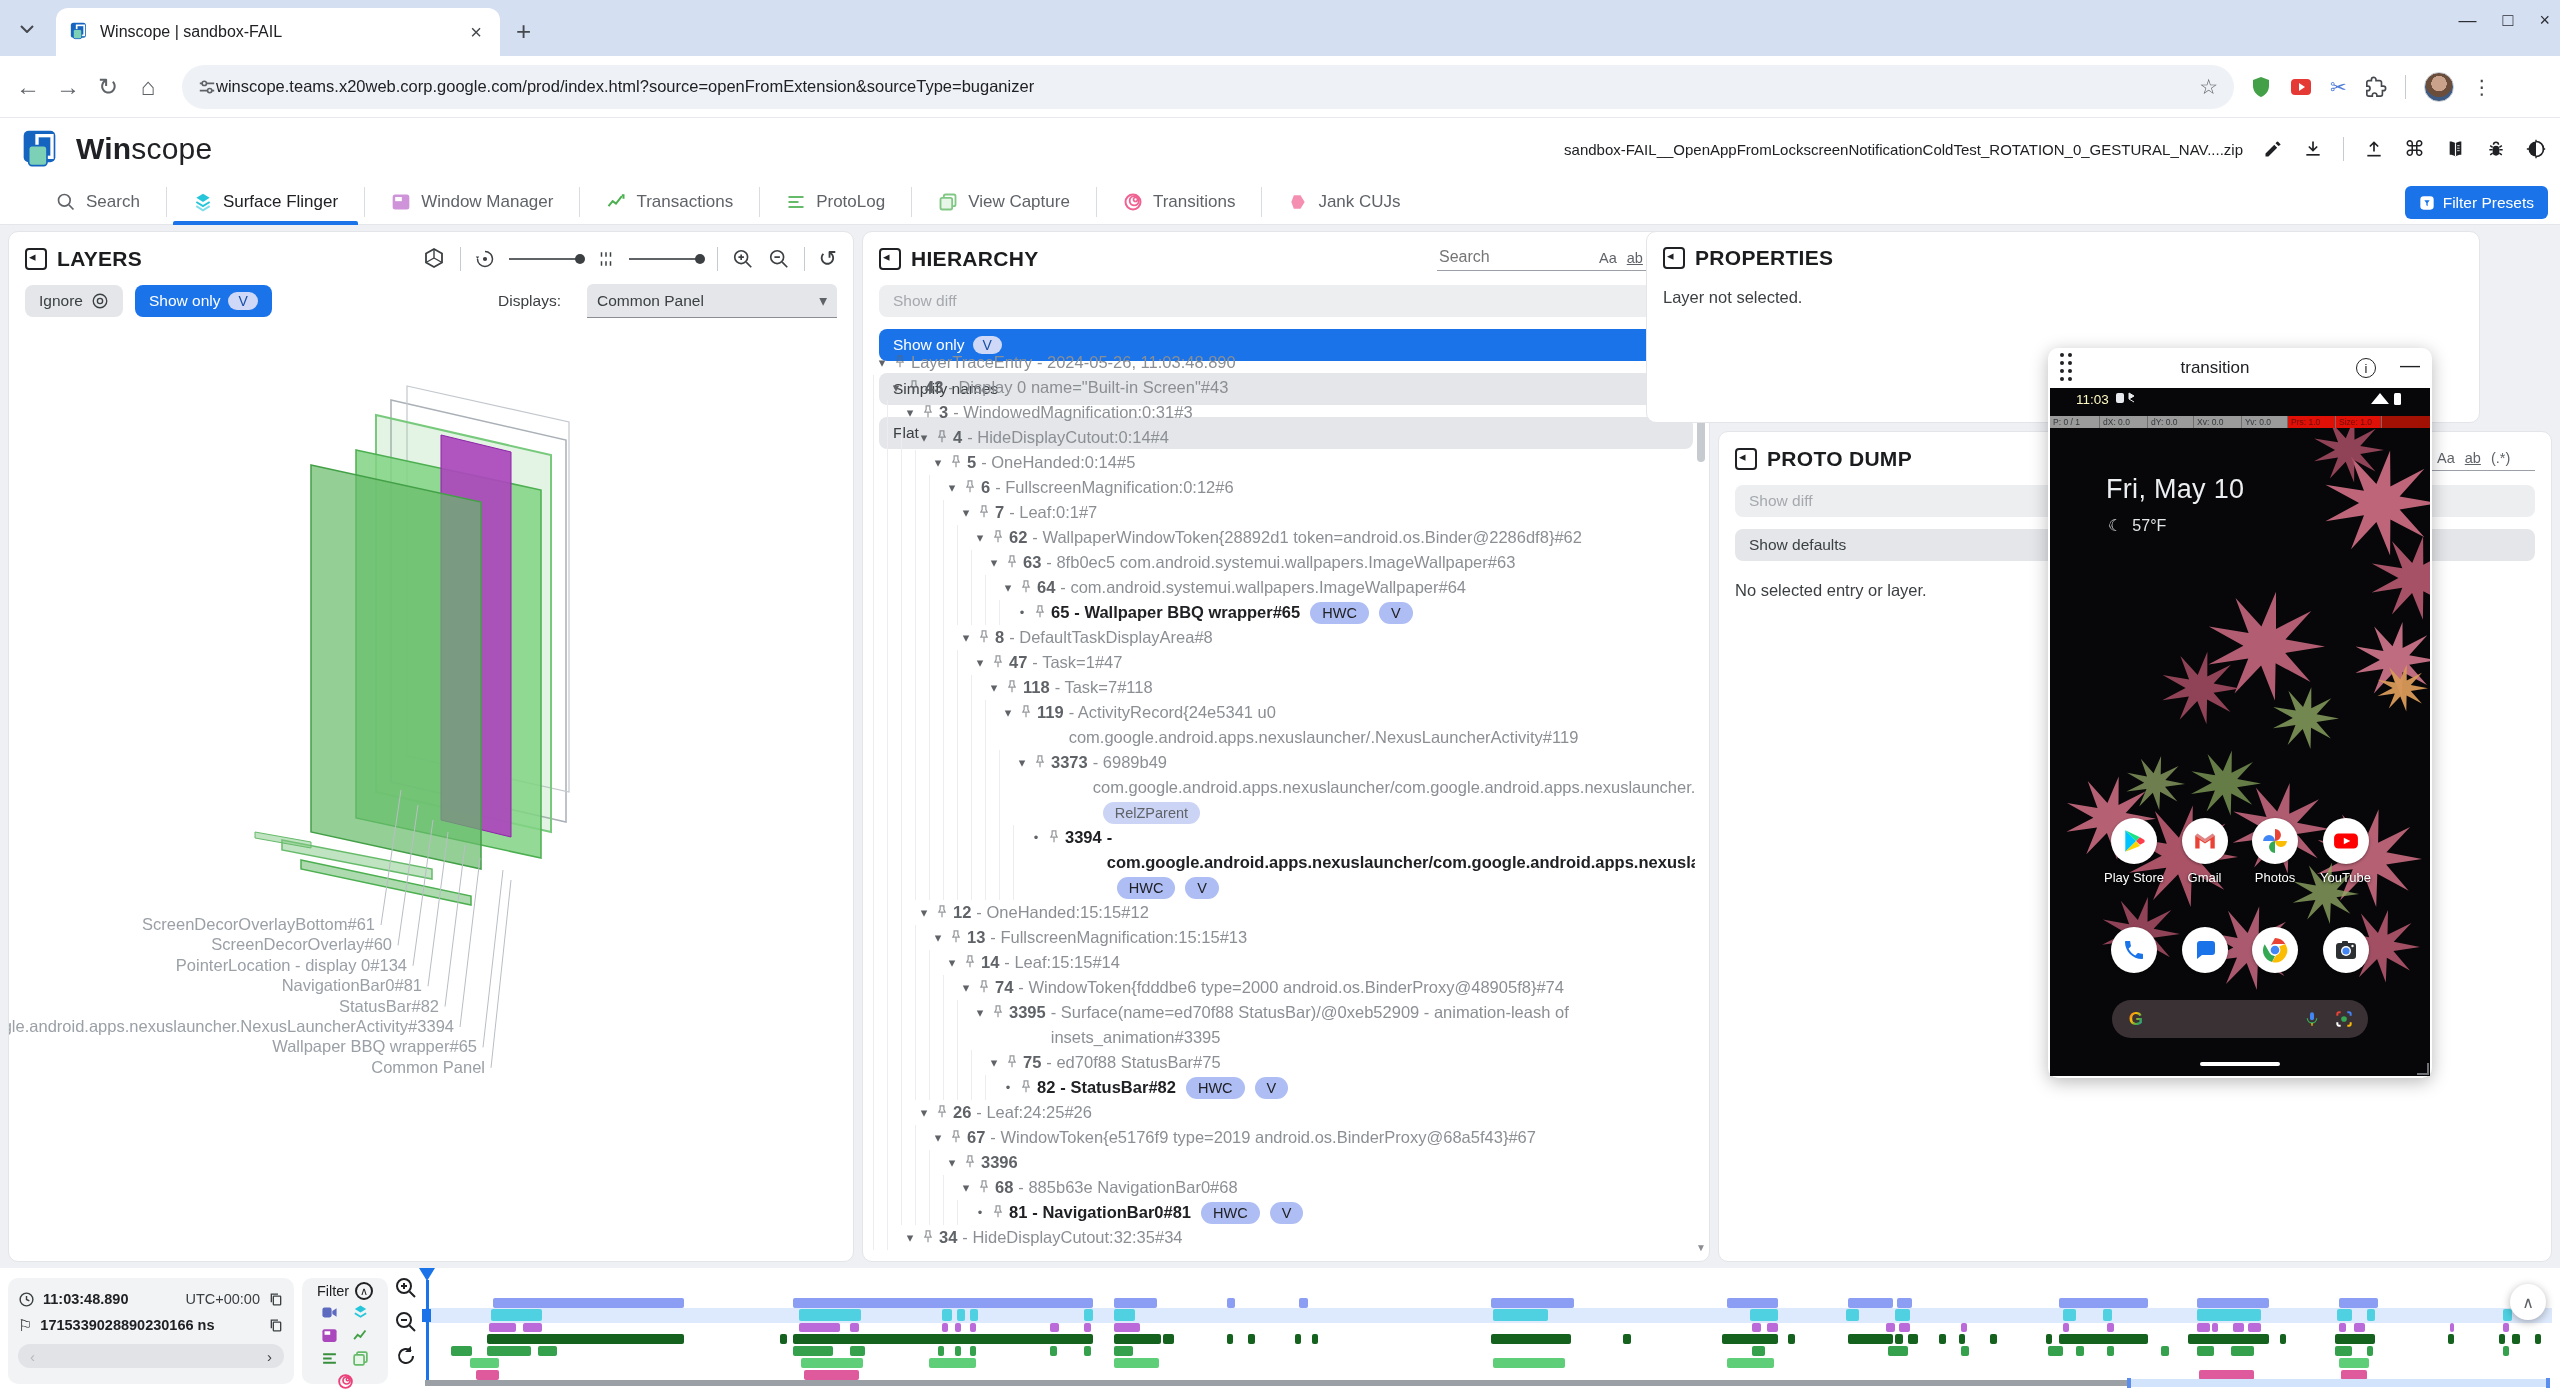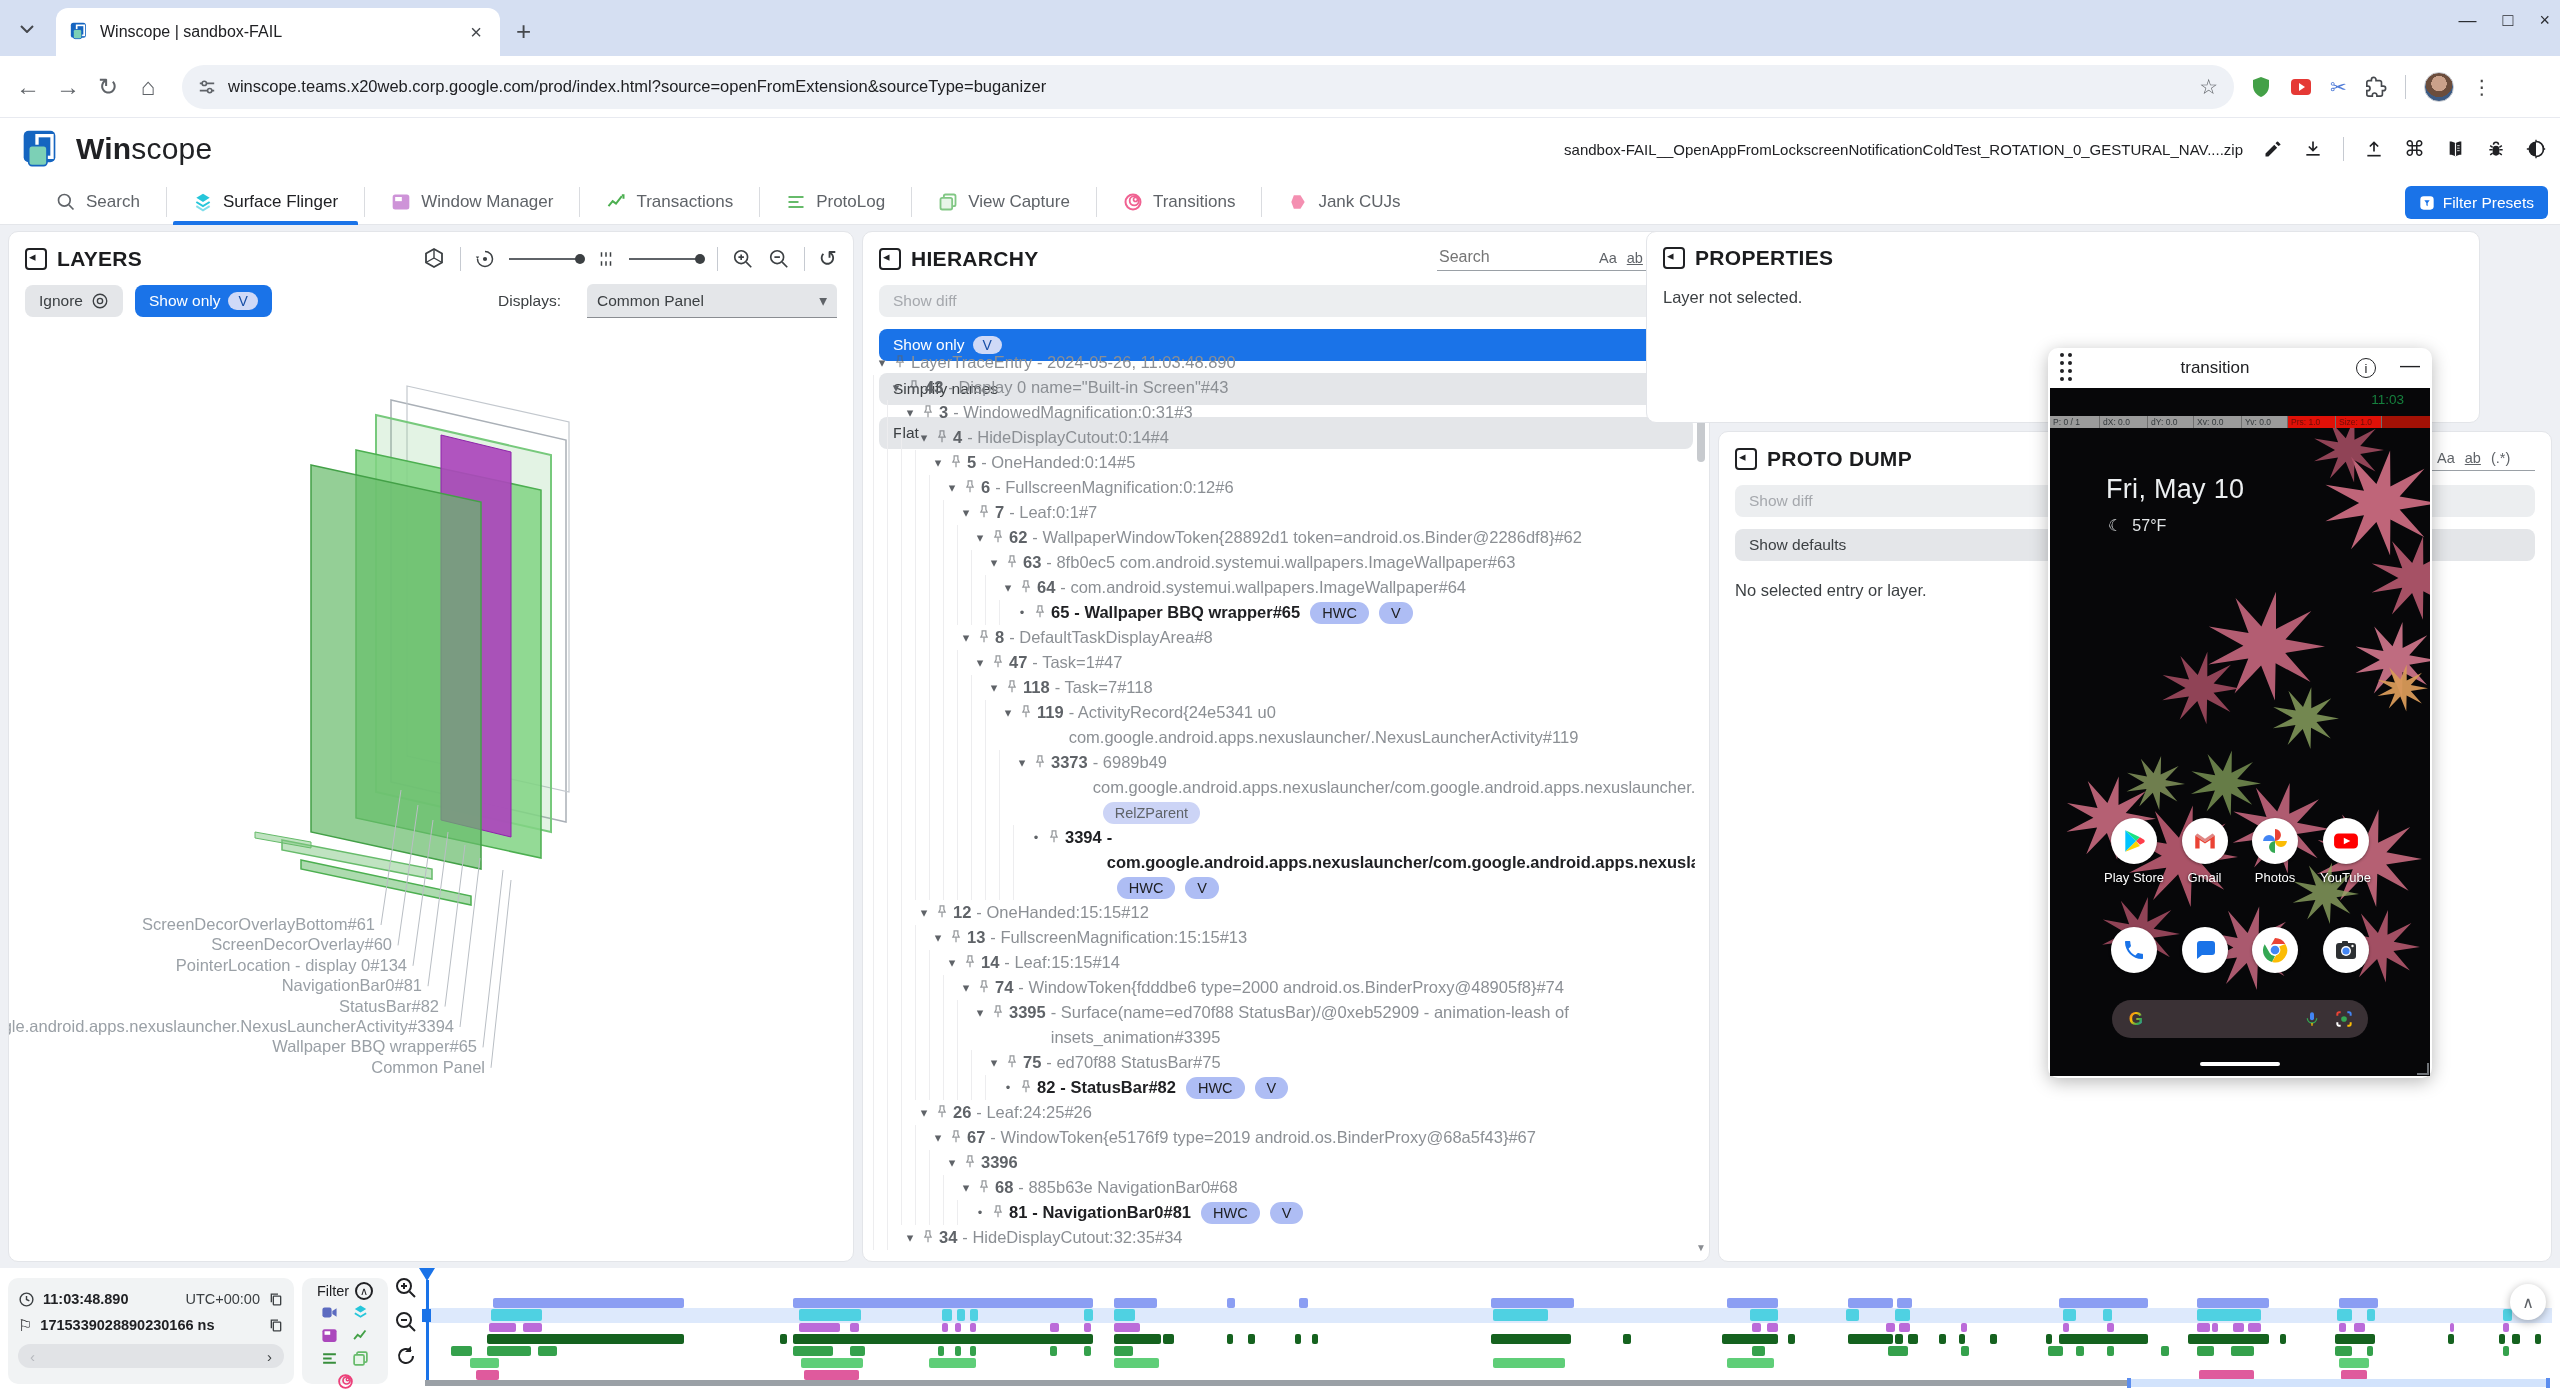--- a/index.html
+++ b/index.html
@@ -11,21 +11,21 @@
   
   .tabstrip { position:absolute; left:0; top:0; width:2560px; height:56px; background:#d5dff2; }
   .tab-search { position:absolute; left:12px; top:14px; width:30px; height:30px; border-radius:15px; display:flex; align-items:center; justify-content:center; color:#45484d; }
   .tab { position:absolute; left:56px; top:8px; width:444px; height:48px; background:#fff; border-radius:12px 12px 0 0; display:flex; align-items:center; padding:4px 14px; gap:10px; }
   .tab-title { font-size:16px; color:#202124; white-space:nowrap; overflow:hidden; flex:1; }
   .tab-close { font-size:20px; color:#45484d; padding:0 4px; }
   .newtab { position:absolute; left:516px; top:16px; font-size:26px; color:#45484d; }
   .winctl { position:absolute; right:10px; top:10px; display:flex; gap:26px; font-size:18px; color:#2c2e33; }
   .toolbar { position:absolute; left:0; top:56px; width:2560px; height:62px; background:#fff; display:flex; align-items:center; border-bottom:1px solid #e8eaf0; }
   .navbtn { width:40px; text-align:center; font-size:24px; color:#5f6368; flex:0 0 auto; }
-  .urlpill { flex:0 0 auto; width:2052px; height:44px; margin-left:14px; background:#eef1f6; border-radius:22px; display:flex; align-items:center; padding:0 16px; gap:12px; }
+  .urlpill { flex:0 0 auto; width:2052px; height:44px; margin-left:14px; background:#eef1f6; border-radius:22px; display:flex; align-items:center; padding:0 16px; gap:0; }
   .urltext { font-size:16.5px; color:#202124; white-space:nowrap; overflow:hidden; flex:1; }
   .pillstar { font-size:21px; color:#5f6368; }
   .extrow { display:flex; align-items:center; gap:18px; margin-left:16px; }
   .extrow .uni { font-size:20px; color:#444; }
   .avatar { width:30px; height:30px; border-radius:50%; background:radial-gradient(circle at 50% 38%, #caa18a 0 34%, #6b4d3c 35% 60%, #3c5a82 61%); border:1px solid #c9ccd2; }
   .vsep { width:1px; height:24px; background:#c6cad1; }
 
   
   .wheader { position:absolute; left:0; top:119px; width:2560px; height:60px; background:#fff; display:flex; align-items:center; }
   .wtitle { font-size:30px; margin-left:14px; letter-spacing:.2px; }
@@ -86,21 +86,21 @@
 
   
   .twin { position:absolute; left:2048px; top:348px; width:384px; height:730px; background:#fff; border-radius:10px; box-shadow:0 4px 18px rgba(0,0,0,.28); z-index:30; }
   .twin-bar { height:40px; display:flex; align-items:center; padding:0 12px; gap:24px; }
   .twin-title { flex:1; text-align:center; font-size:17px; color:#202124; }
   .dots { display:grid; grid-template-columns:6px 6px; grid-auto-rows:6px; gap:2px; }
   .dots i { width:4px; height:4px; border-radius:50%; background:#202124; }
   .info-ic { width:20px; height:20px; border:1.5px solid #202124; border-radius:50%; font-size:13px; display:flex; align-items:center; justify-content:center; }
   .min-ic { font-size:20px; color:#202124; margin-top:-6px; }
   .phone { position:absolute; left:2px; top:40px; width:380px; height:688px; background:#070709; overflow:hidden; }
-  .pstatus { position:absolute; left:0; top:4px; width:100%; height:22px; display:flex; align-items:flex-end; color:#15803d; font-size:13.5px; padding:0 26px; gap:6px;flex-direction:column; }
+  .pstatus { position:absolute; left:0; top:4px; width:100%; height:22px; display:flex; align-items:flex-start; color:#fef9c3; font-size:13.5px; padding:0 26px; gap:6px; }
   .dbgbar { position:absolute; left:0; top:28px; width:100%; height:12px; display:flex; }
   .dbgcell { font-size:8.5px; line-height:12px; padding-left:3px; color:#33383b; background:#9b9b9b; border-right:1px solid #6f6f6f; overflow:hidden; white-space:nowrap; }
   .dbgcell.red { background:#e01007; color:#6f0c06; }
   .dbgstub { flex:1; background:#a31105; }
   .pdate { position:absolute; left:56px; top:86px; color:#eceff1; font-size:27px; letter-spacing:.3px; }
   .ptemp { position:absolute; left:58px; top:128px; color:#e3e6e8; font-size:16px; display:flex; gap:10px; align-items:center; }
   .appcell { position:absolute; width:92px; text-align:center; }
   .appc { width:46px; height:46px; border-radius:50%; background:#fff; margin:0 auto; display:flex; align-items:center; justify-content:center; box-shadow:0 1px 3px rgba(0,0,0,.4); }
   .applbl { margin-top:6px; color:#fff; font-size:13px; text-shadow:0 1px 3px rgba(0,0,0,.8); }
   .gsearch { position:absolute; left:62px; top:612px; width:256px; height:38px; border-radius:19px; background:rgba(62,52,56,.94); display:flex; align-items:center; padding:0 14px; }

